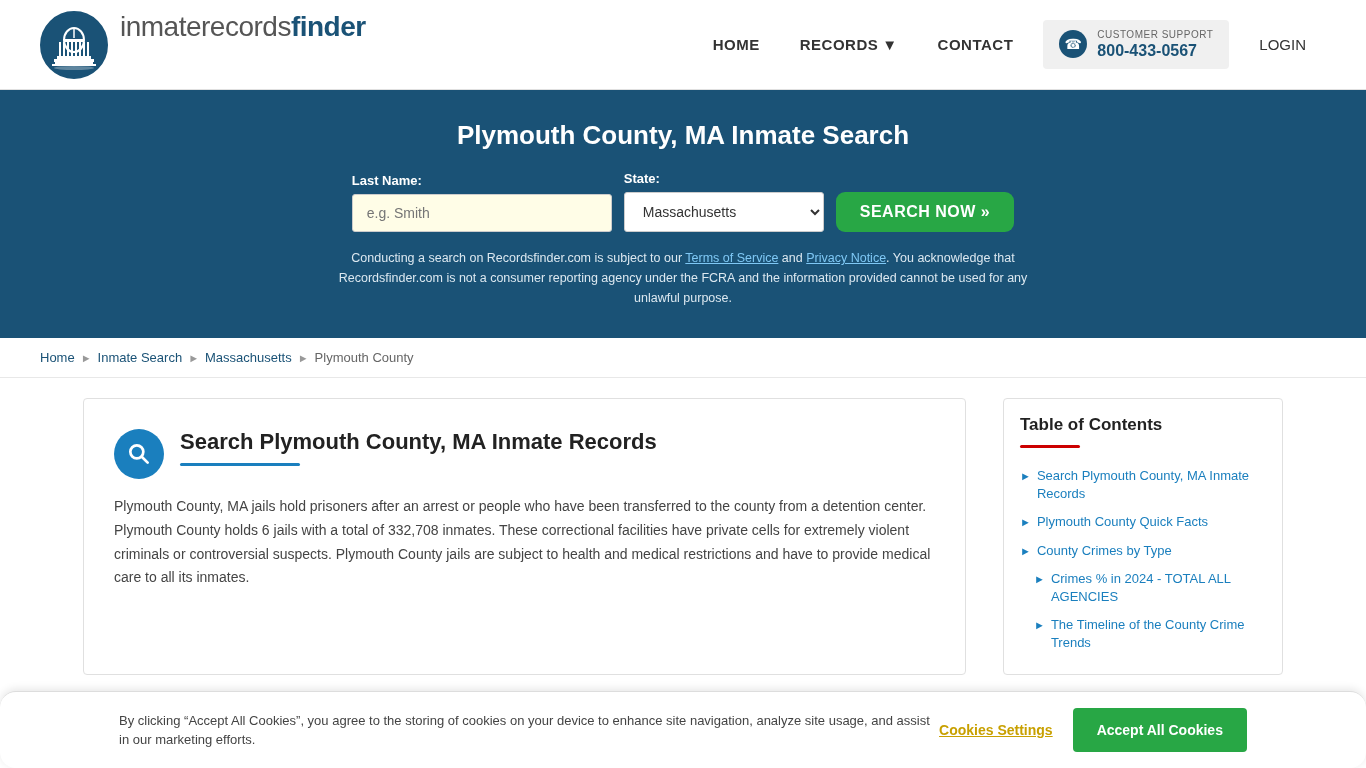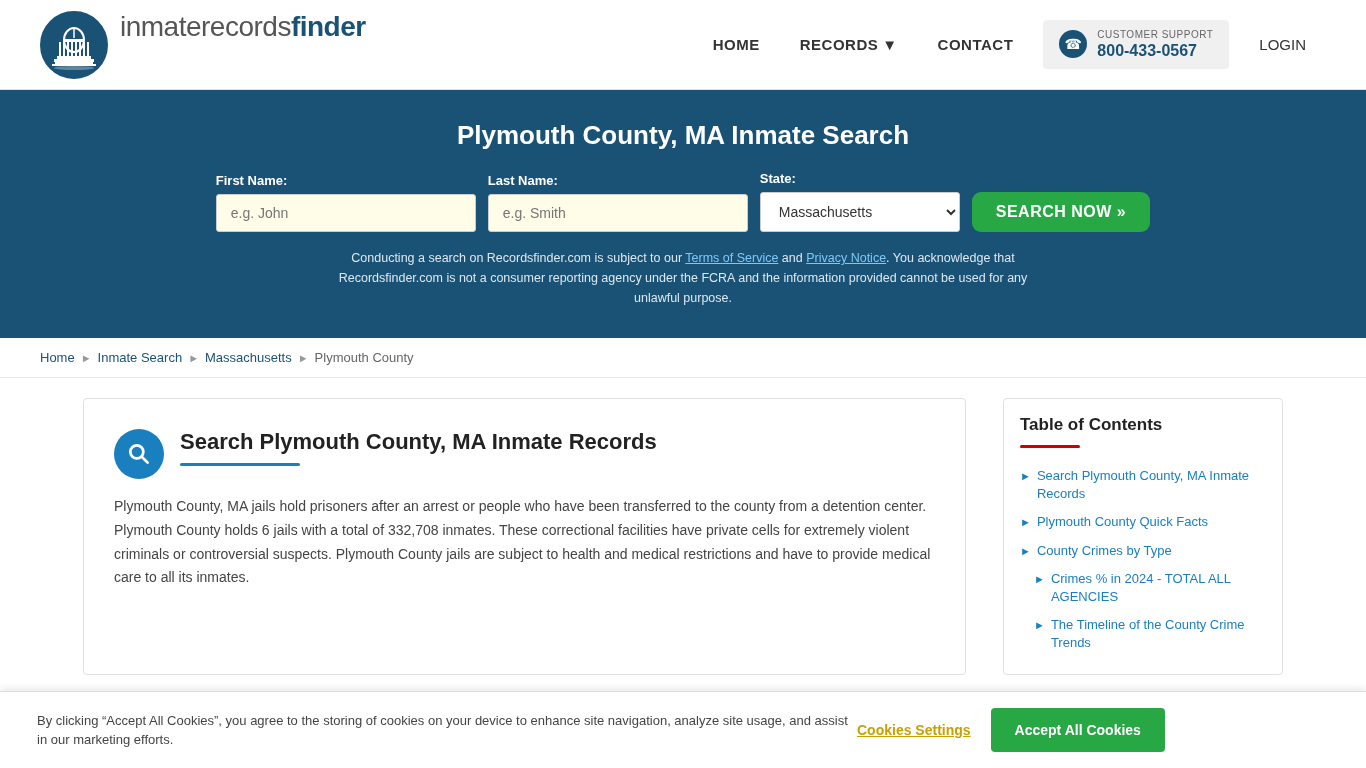--- a/index.html
+++ b/index.html
@@ -278,26 +278,27 @@
     }
 
     
     .cookie-banner {
       position: fixed;
       bottom: 0;
       left: 0;
       right: 0;
       background: #fff;
       border-top: 1px solid #ddd;
-      padding: 16px 37px;
-      display: flex;
-      align-items: center;
-      justify-content: flex-start;
+      padding: 16px 16px;
+      display: flex;
+      align-items: center;
+      justify-content: center;
       z-index: 1000;
       box-shadow: 0 -2px 8px rgba(0,0,0,0.1);
+      border-radius: 16px;
     }
     .cookie-text {
       font-size: 13px;
       color: #444;
       max-width: 820px;
       line-height: 1.5;
     }
     .cookie-actions {
       display: flex;
       align-items: center;
@@ -377,24 +378,20 @@
     </div>
 
     <div class="login-btn">LOGIN</div>
   </nav>
 </header>
 
 <section class="hero">
   <h1>Plymouth County, MA Inmate Search</h1>
 
   <div class="search-form">
-    <div class="field-group">
-      <label>First Name:</label>
-      <input type="text" placeholder="e.g. John" style="">
-    </div>
     <div class="field-group">
       <label>Last Name:</label>
       <input type="text" placeholder="e.g. Smith" style="">
     </div>
     <div class="field-group">
       <label>State:</label>
       <select id="state-select"><option value="Alabama">Alabama</option><option value="Alaska">Alaska</option><option value="Arizona">Arizona</option><option value="Arkansas">Arkansas</option><option value="California">California</option><option value="Colorado">Colorado</option><option value="Connecticut">Connecticut</option><option value="Delaware">Delaware</option><option value="Florida">Florida</option><option value="Georgia">Georgia</option><option value="Hawaii">Hawaii</option><option value="Idaho">Idaho</option><option value="Illinois">Illinois</option><option value="Indiana">Indiana</option><option value="Iowa">Iowa</option><option value="Kansas">Kansas</option><option value="Kentucky">Kentucky</option><option value="Louisiana">Louisiana</option><option value="Maine">Maine</option><option value="Maryland">Maryland</option><option value="Massachusetts" selected="">Massachusetts</option><option value="Michigan">Michigan</option><option value="Minnesota">Minnesota</option><option value="Mississippi">Mississippi</option><option value="Missouri">Missouri</option><option value="Montana">Montana</option><option value="Nebraska">Nebraska</option><option value="Nevada">Nevada</option><option value="New Hampshire">New Hampshire</option><option value="New Jersey">New Jersey</option><option value="New Mexico">New Mexico</option><option value="New York">New York</option><option value="North Carolina">North Carolina</option><option value="North Dakota">North Dakota</option><option value="Ohio">Ohio</option><option value="Oklahoma">Oklahoma</option><option value="Oregon">Oregon</option><option value="Pennsylvania">Pennsylvania</option><option value="Rhode Island">Rhode Island</option><option value="South Carolina">South Carolina</option><option value="South Dakota">South Dakota</option><option value="Tennessee">Tennessee</option><option value="Texas">Texas</option><option value="Utah">Utah</option><option value="Vermont">Vermont</option><option value="Virginia">Virginia</option><option value="Washington">Washington</option><option value="West Virginia">West Virginia</option><option value="Wisconsin">Wisconsin</option><option value="Wyoming">Wyoming</option></select>
     </div>
     <button class="search-btn">SEARCH NOW »</button>
   </div>

